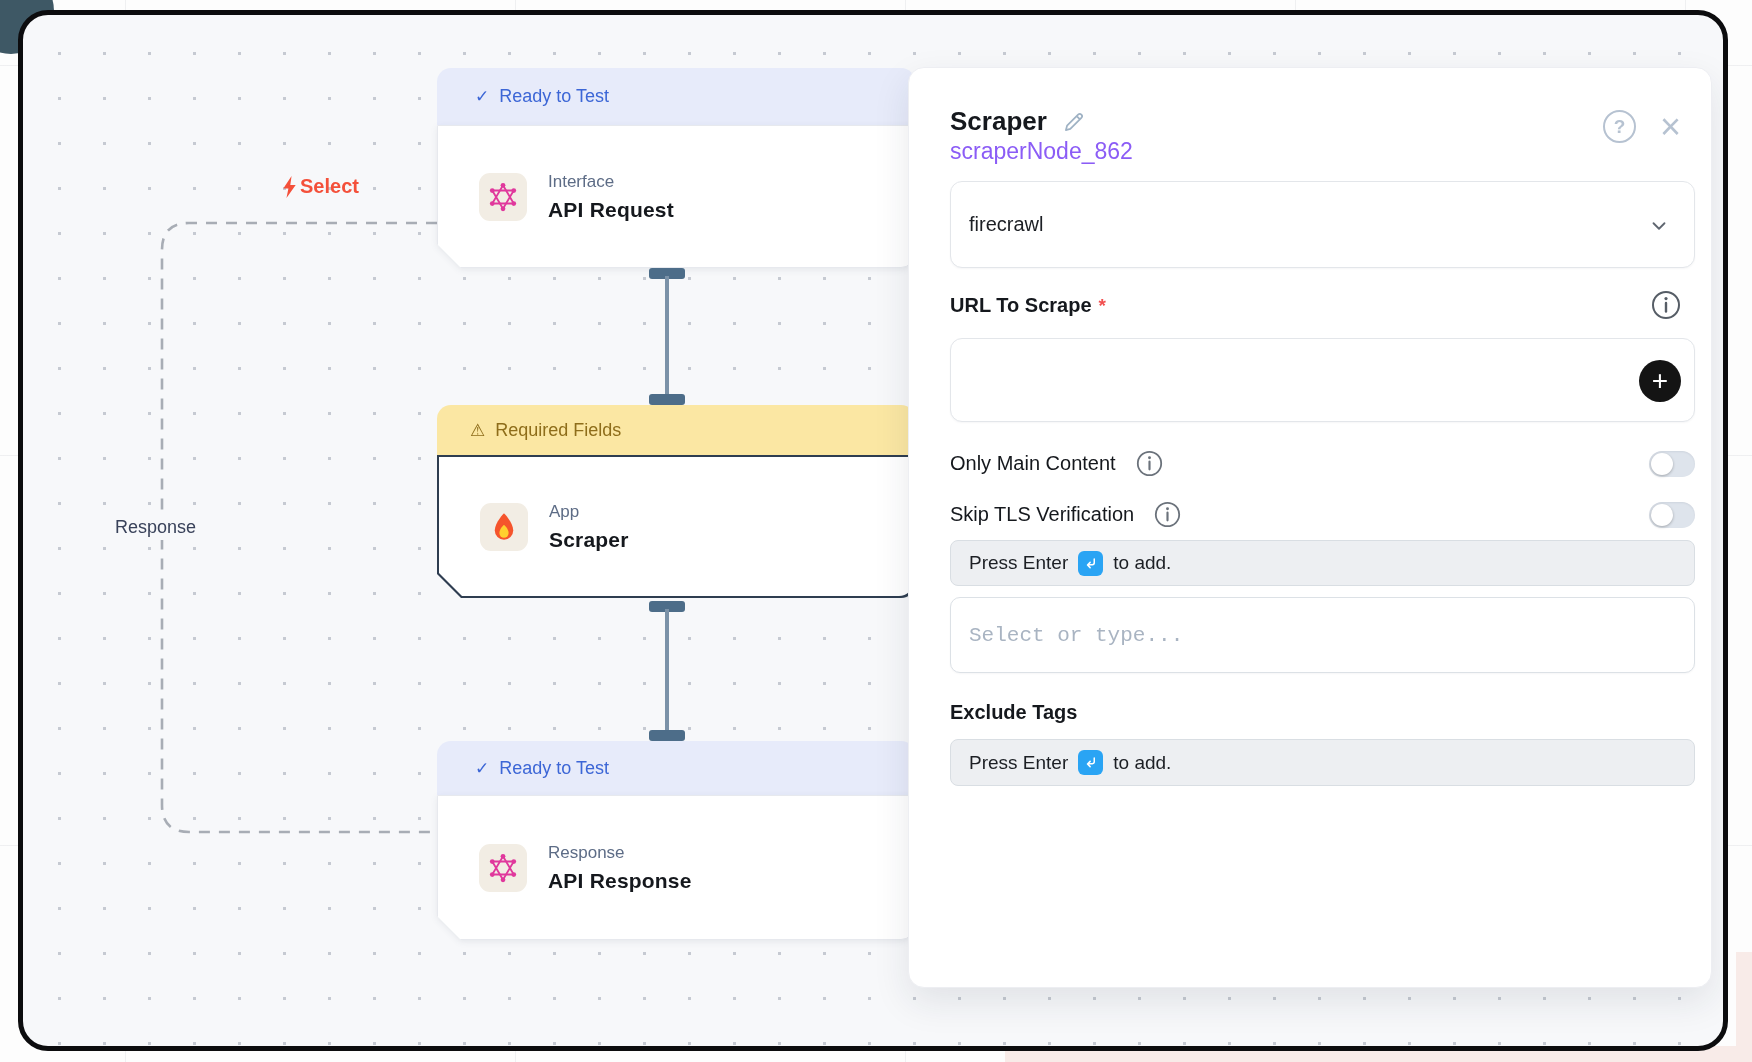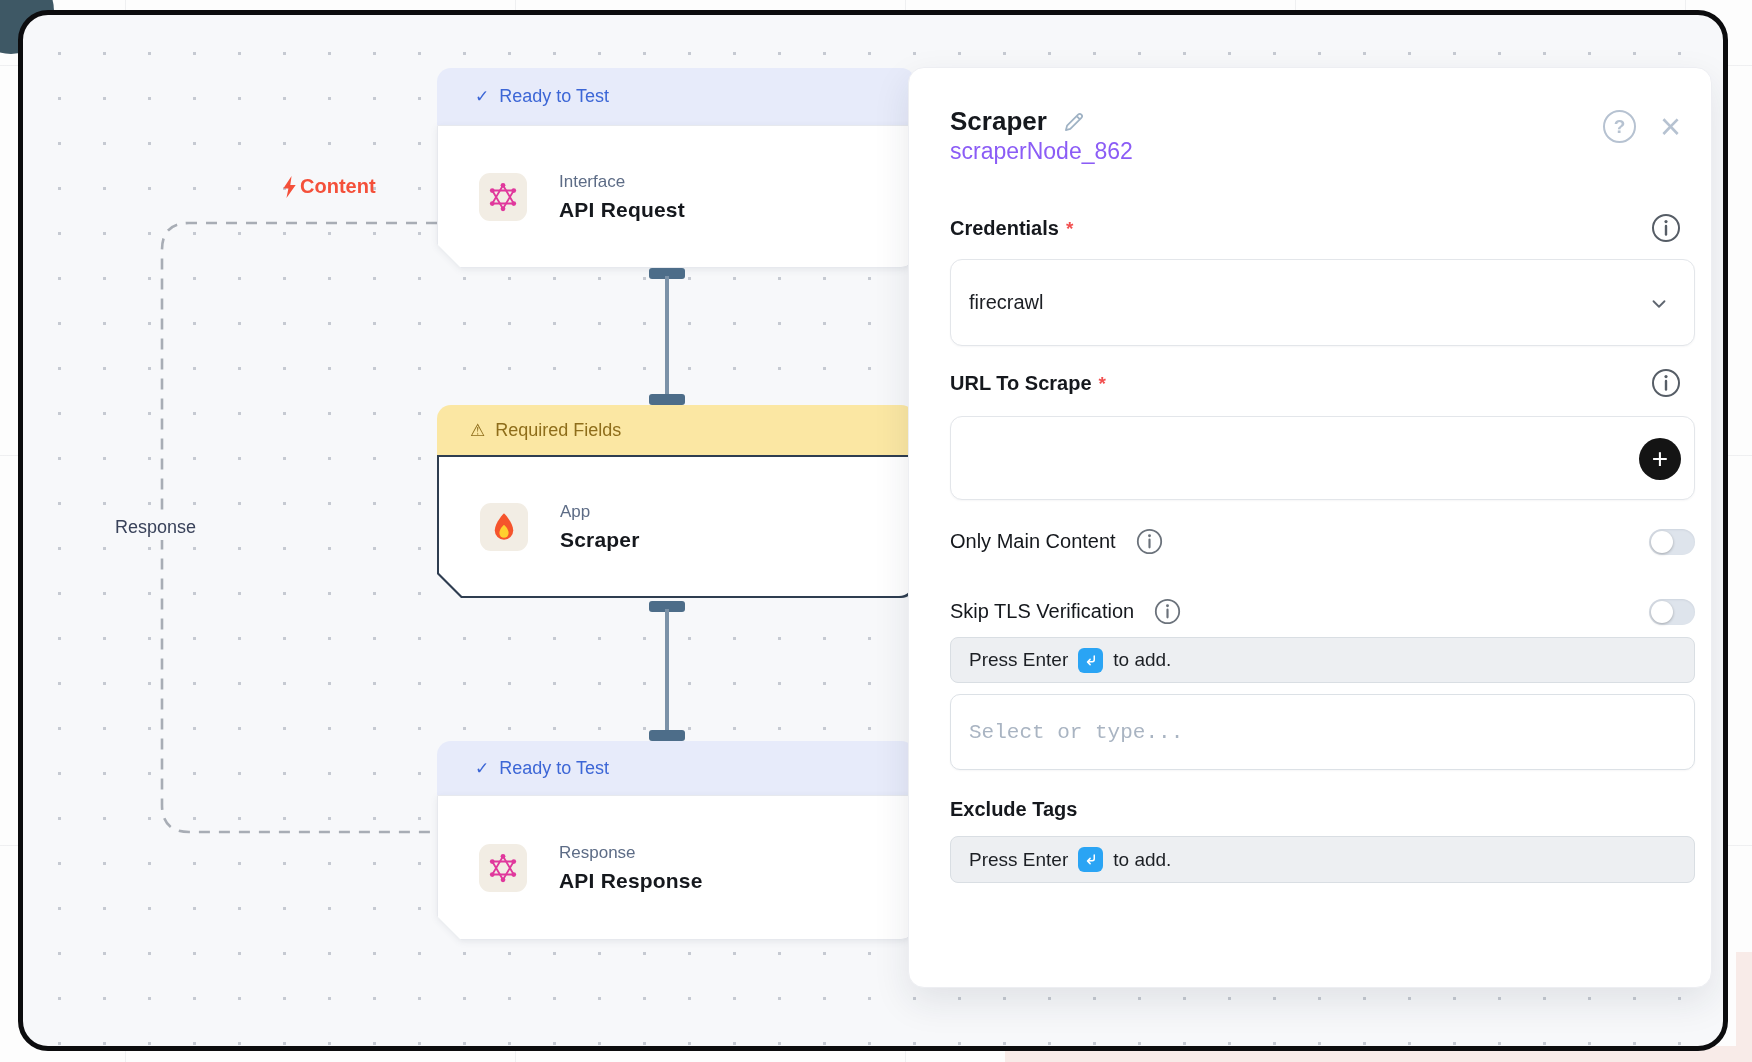--- a/index.html
+++ b/index.html
@@ -46,21 +46,21 @@
   .badge-glyph { font-size:17px; }
 
   .node-card {
     position:absolute; left:414px; width:478px; height:143px;
     filter:drop-shadow(0 2px 3px rgba(25,35,60,.08));
   }
   .card-shape {
     width:100%; height:100%;
     background:#fff; border:1px solid #e7e9ee; border-radius:0 0 14px 0;
     clip-path:polygon(0 0, 100% 0, 100% 100%, 24px 100%, 0 calc(100% - 24px));
-    display:flex; align-items:center; padding-left:41px; gap:32px;
+    display:flex; align-items:center; padding-left:41px; gap:21px;
   }
   .node-card.selected { background:#2e3d50; border-radius:0 0 14px 0;
     clip-path:polygon(0 0, 100% 0, 100% 100%, 24px 100%, 0 calc(100% - 24px));padding-left:15px; }
   .node-card.selected .card-shape {
     position:absolute; left:2px; top:2px; width:calc(100% - 4px); height:calc(100% - 4px);
     border:none;
     clip-path:polygon(0 0, 100% 0, 100% 100%, 23px 100%, 0 calc(100% - 23px));
   }
   .icon-tile {
     width:48px; height:48px; border-radius:11px; background:#f2ede4;
@@ -157,21 +157,21 @@
   <div class="canvas-layer">
 
     <svg class="loop" width="900" height="1011">
       <path d="M414 208 H166 Q139 208 139 235 V790 Q139 817 166 817 H414" fill="none" stroke="#a8adb5" stroke-width="2.6" stroke-dasharray="11 9"></path>
     </svg>
 
     <div class="trigger-label" style="left:258px; top:160px;">
       <svg width="17" height="22" viewBox="0 0 12 16">
         <polygon points="7.5,0 1.5,9 5.2,9 3.8,16 10.5,6.5 6.6,6.5" fill="#f4503a"></polygon>
       </svg>
-      <span>Content</span>
+      <span>Select</span>
     </div>
 
     <div class="flow-label" style="left:82px; top:500px;">
       <span>Response</span>
     </div>
 
     <div class="node-badge badge-ready" style="top:53px; height:57px;">
       <span class="badge-glyph">✓</span>
       <span>Ready to Test</span>
     </div>
@@ -259,30 +259,20 @@
           </div>
           <div class="panel-subtitle">scraperNode_862</div>
         </div>
         <div class="header-icons">
           <div class="help-circle">?</div>
           <div class="close-x">×</div>
         </div>
       </div>
 
       
-      <div class="field-label-row" style="margin-top:48px;">
-        <span class="field-label">
-          <span>Credentials</span><span class="req-mark">*</span>
-        </span>
-        <svg class="info-icon" style="margin-right:12px;" width="30" height="30" viewBox="0 0 30 30">
-          <circle cx="15" cy="15" r="13" fill="none" stroke="#565d66" stroke-width="2"></circle>
-          <line x1="15" y1="13" x2="15" y2="21.5" stroke="#565d66" stroke-width="2.4" stroke-linecap="round"></line>
-          <circle cx="15" cy="8.6" r="1.6" fill="#565d66"></circle>
-        </svg>
-      </div>
       <div class="select-box" style="margin-top:16px;">
         <span class="select-value">firecrawl</span>
         <svg class="chev" width="22" height="22" viewBox="0 0 24 24">
           <path d="M6 9 l6 6 6-6" fill="none" stroke="#5f6670" stroke-width="2" stroke-linecap="round" stroke-linejoin="round"></path>
         </svg>
       </div>
 
       
       <div class="field-label-row" style="margin-top:22px;">
         <span class="field-label">
@@ -306,21 +296,21 @@
             <circle cx="15" cy="15" r="13" fill="none" stroke="#6b727b" stroke-width="2"></circle>
             <line x1="15" y1="13" x2="15" y2="21.5" stroke="#6b727b" stroke-width="2.4" stroke-linecap="round"></line>
             <circle cx="15" cy="8.6" r="1.6" fill="#6b727b"></circle>
           </svg>
         </div>
         <div class="toggle">
             <div class="knob"></div>
           </div>
       </div>
 
-      <div class="toggle-row" style="margin-top:43px;">
+      <div class="toggle-row" style="margin-top:24px;">
         <div class="toggle-label-wrap">
           <span class="toggle-label">Skip TLS Verification</span>
           <svg class="info-icon" width="27" height="27" viewBox="0 0 30 30">
             <circle cx="15" cy="15" r="13" fill="none" stroke="#6b727b" stroke-width="2"></circle>
             <line x1="15" y1="13" x2="15" y2="21.5" stroke="#6b727b" stroke-width="2.4" stroke-linecap="round"></line>
             <circle cx="15" cy="8.6" r="1.6" fill="#6b727b"></circle>
           </svg>
         </div>
         <div class="toggle">
             <div class="knob"></div>

